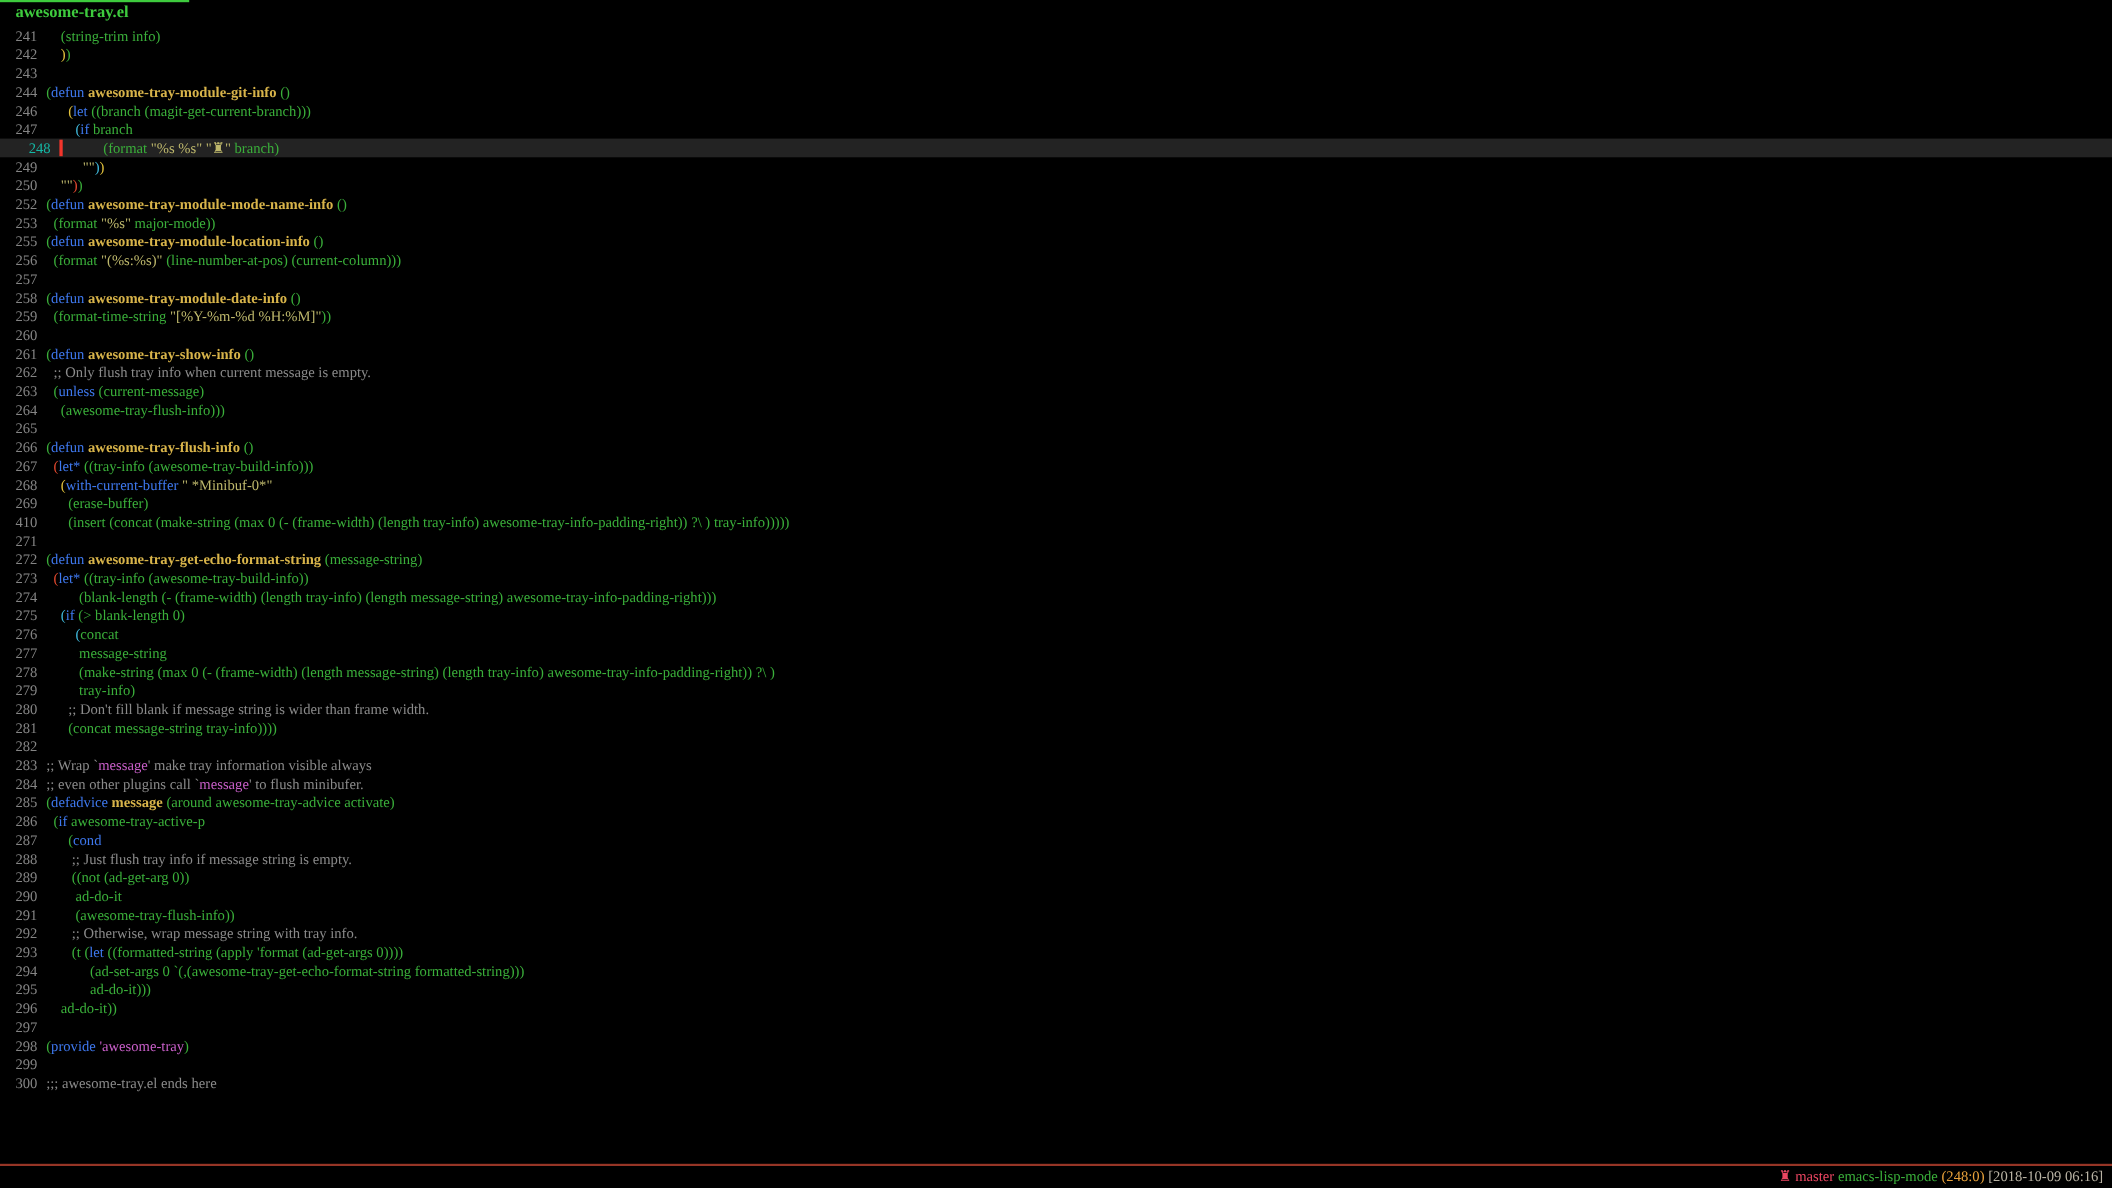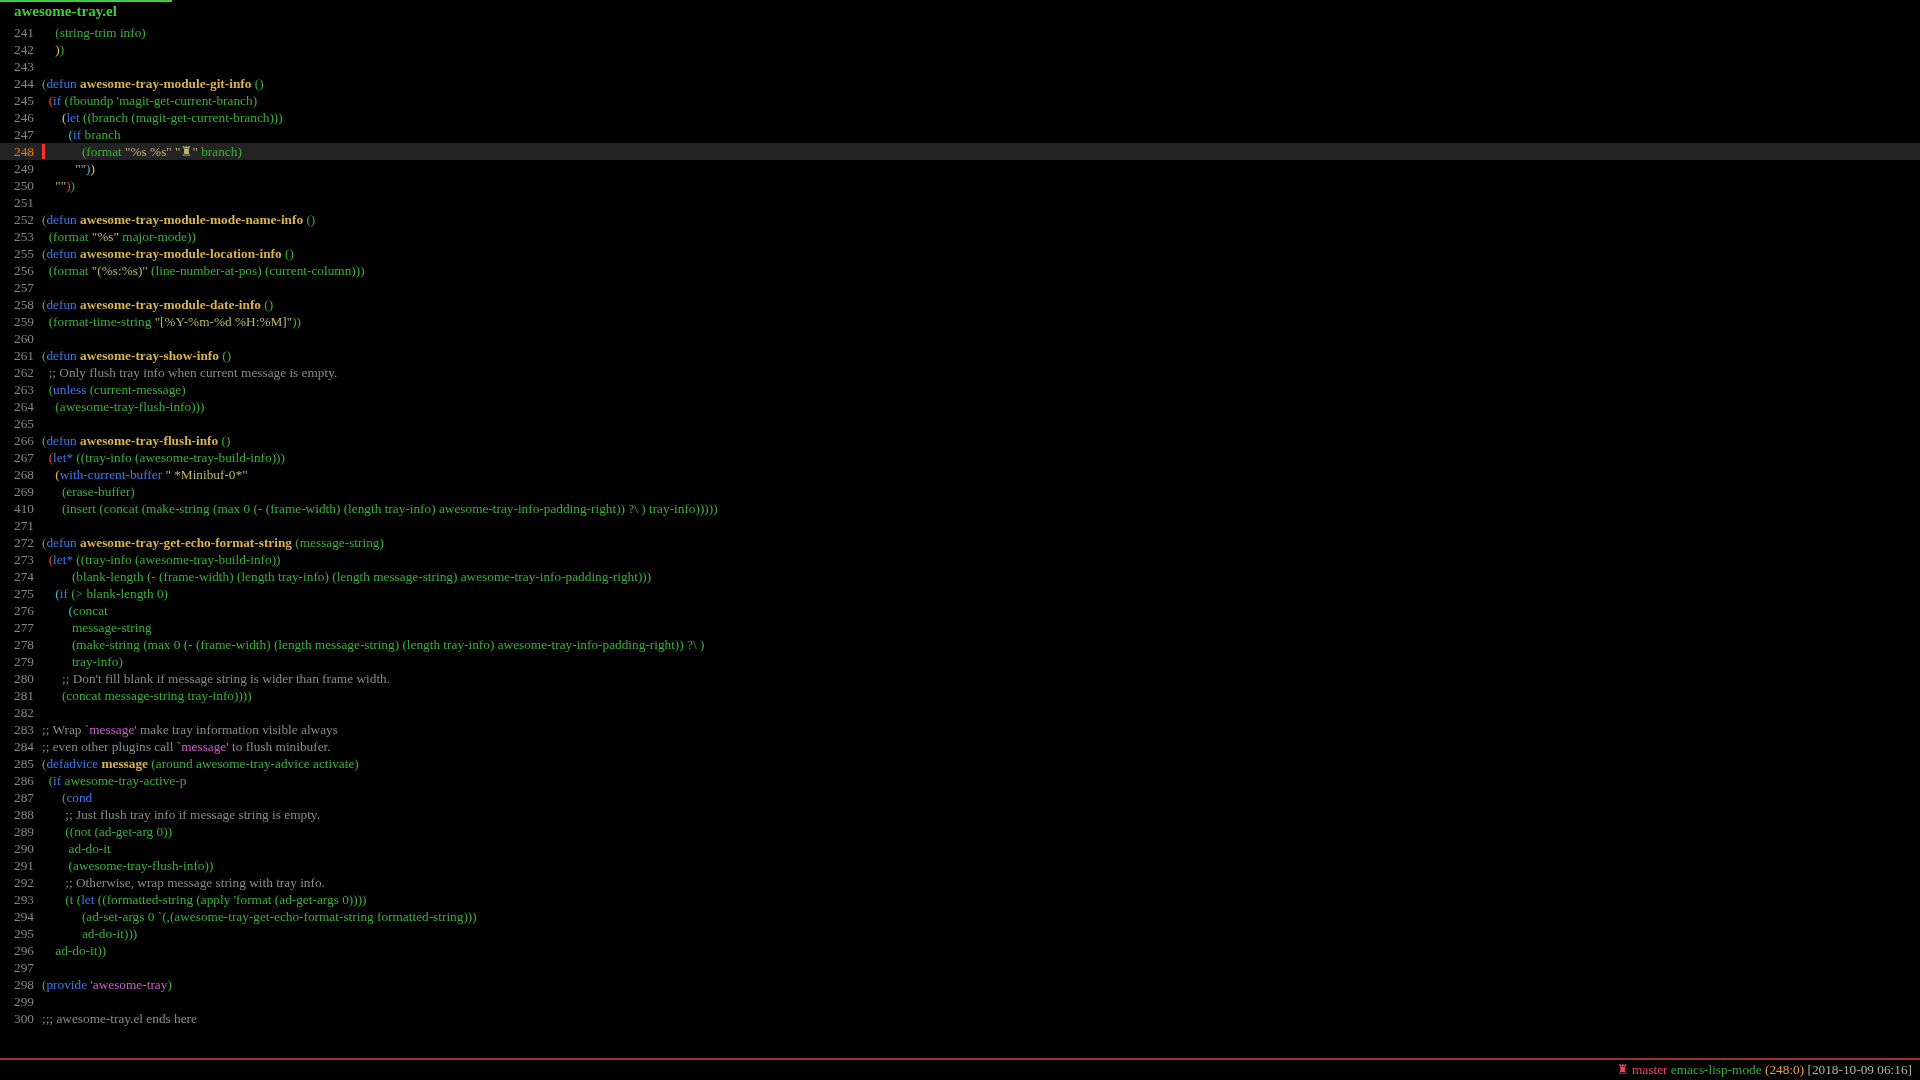--- a/index.html
+++ b/index.html
@@ -4,21 +4,21 @@
 <style>
   html,body{margin:0;padding:0;background:#000;}
   #frame{position:relative;width:1920px;height:1080px;background:#000;overflow:hidden;
          font-family:Liberation Serif, serif;}
   #tab-indicator{position:absolute;left:0;top:0;width:172px;height:2px;background:#3ecb3e;}
   #buffer-title{position:absolute;left:14px;top:3px;font-size:15px;font-weight:bold;color:#3ecb3e;}
   #code{position:absolute;left:0;top:24px;right:0;}
   .row{position:relative;display:flex;height:17px;line-height:17px;font-size:13.3px;white-space:pre;}
   .row.cur{background:#232323;}
   .gut{flex:none;width:34px;text-align:right;color:#858585;}
-  .row.cur .gut{color:#f97316;}
+  .row.cur .gut{color:#14b8a6;padding-left:12px;}
   .src{position:relative;padding-left:8px;flex:1;}
   .caret{position:absolute;left:8px;top:1px;height:15px;width:3px;background:#f3352b;}
   .c-g{color:#3aaf3a;}
   .c-kw{color:#3e78ee;}
   .c-fn{color:#d8b44a;font-weight:bold;}
   .c-str{color:#bdb76b;}
   .c-cm{color:#8a8a8a;}
   .c-pu{color:#c95fc9;}
   .c-pr{color:#e5492f;}
   .c-py{color:#e2c23c;}
@@ -35,27 +35,25 @@
 <body>
 
 <div id="frame">
   <div id="tab-indicator"></div>
   <div id="buffer-title">awesome-tray.el</div>
   <div id="code">
       <div class="row"><span class="gut">241</span><span class="src"><span class="c-g">    (string-trim info)</span></span></div>
       <div class="row"><span class="gut">242</span><span class="src"><span class="c-g">    </span><span class="c-py">)</span><span class="c-g">)</span></span></div>
       <div class="row"><span class="gut">243</span><span class="src"></span></div>
       <div class="row"><span class="gut">244</span><span class="src"><span class="c-g">(</span><span class="c-kw">defun</span><span class="c-g"> </span><span class="c-fn">awesome-tray-module-git-info</span><span class="c-g"> ()</span></span></div>
-      <div class="row"><span class="gut">245</span><span class="src"><span class="c-g">  </span><span class="c-pr">(</span><span class="c-kw">if</span><span class="c-g"> (fboundp 'magit-get-current-branch)</span></span></div>
       <div class="row"><span class="gut">246</span><span class="src"><span class="c-g">      </span><span class="c-py">(</span><span class="c-kw">let</span><span class="c-g"> ((branch (magit-get-current-branch)))</span></span></div>
       <div class="row"><span class="gut">247</span><span class="src"><span class="c-g">        </span><span class="c-pc">(</span><span class="c-kw">if</span><span class="c-g"> branch</span></span></div>
       <div class="row cur"><span class="gut">248</span><span class="src"><span class="caret"></span><span class="c-g">            (format </span><span class="c-str">"%s %s"</span><span class="c-g"> </span><span class="c-str">"♜"</span><span class="c-g"> branch)</span></span></div>
       <div class="row"><span class="gut">249</span><span class="src"><span class="c-g">          </span><span class="c-str">""</span><span class="c-pc">)</span><span class="c-py">)</span></span></div>
       <div class="row"><span class="gut">250</span><span class="src"><span class="c-g">    </span><span class="c-str">""</span><span class="c-pr">)</span><span class="c-g">)</span></span></div>
-      <div class="row"><span class="gut">251</span><span class="src"></span></div>
       <div class="row"><span class="gut">252</span><span class="src"><span class="c-g">(</span><span class="c-kw">defun</span><span class="c-g"> </span><span class="c-fn">awesome-tray-module-mode-name-info</span><span class="c-g"> ()</span></span></div>
       <div class="row"><span class="gut">253</span><span class="src"><span class="c-g">  (format </span><span class="c-str">"%s"</span><span class="c-g"> major-mode))</span></span></div>
       <div class="row"><span class="gut">255</span><span class="src"><span class="c-g">(</span><span class="c-kw">defun</span><span class="c-g"> </span><span class="c-fn">awesome-tray-module-location-info</span><span class="c-g"> ()</span></span></div>
       <div class="row"><span class="gut">256</span><span class="src"><span class="c-g">  (format </span><span class="c-str">"(%s:%s)"</span><span class="c-g"> (line-number-at-pos) (current-column)))</span></span></div>
       <div class="row"><span class="gut">257</span><span class="src"></span></div>
       <div class="row"><span class="gut">258</span><span class="src"><span class="c-g">(</span><span class="c-kw">defun</span><span class="c-g"> </span><span class="c-fn">awesome-tray-module-date-info</span><span class="c-g"> ()</span></span></div>
       <div class="row"><span class="gut">259</span><span class="src"><span class="c-g">  (format-time-string </span><span class="c-str">"[%Y-%m-%d %H:%M]"</span><span class="c-g">))</span></span></div>
       <div class="row"><span class="gut">260</span><span class="src"></span></div>
       <div class="row"><span class="gut">261</span><span class="src"><span class="c-g">(</span><span class="c-kw">defun</span><span class="c-g"> </span><span class="c-fn">awesome-tray-show-info</span><span class="c-g"> ()</span></span></div>
       <div class="row"><span class="gut">262</span><span class="src"><span class="c-cm">  ;; Only flush tray info when current message is empty.</span></span></div>

